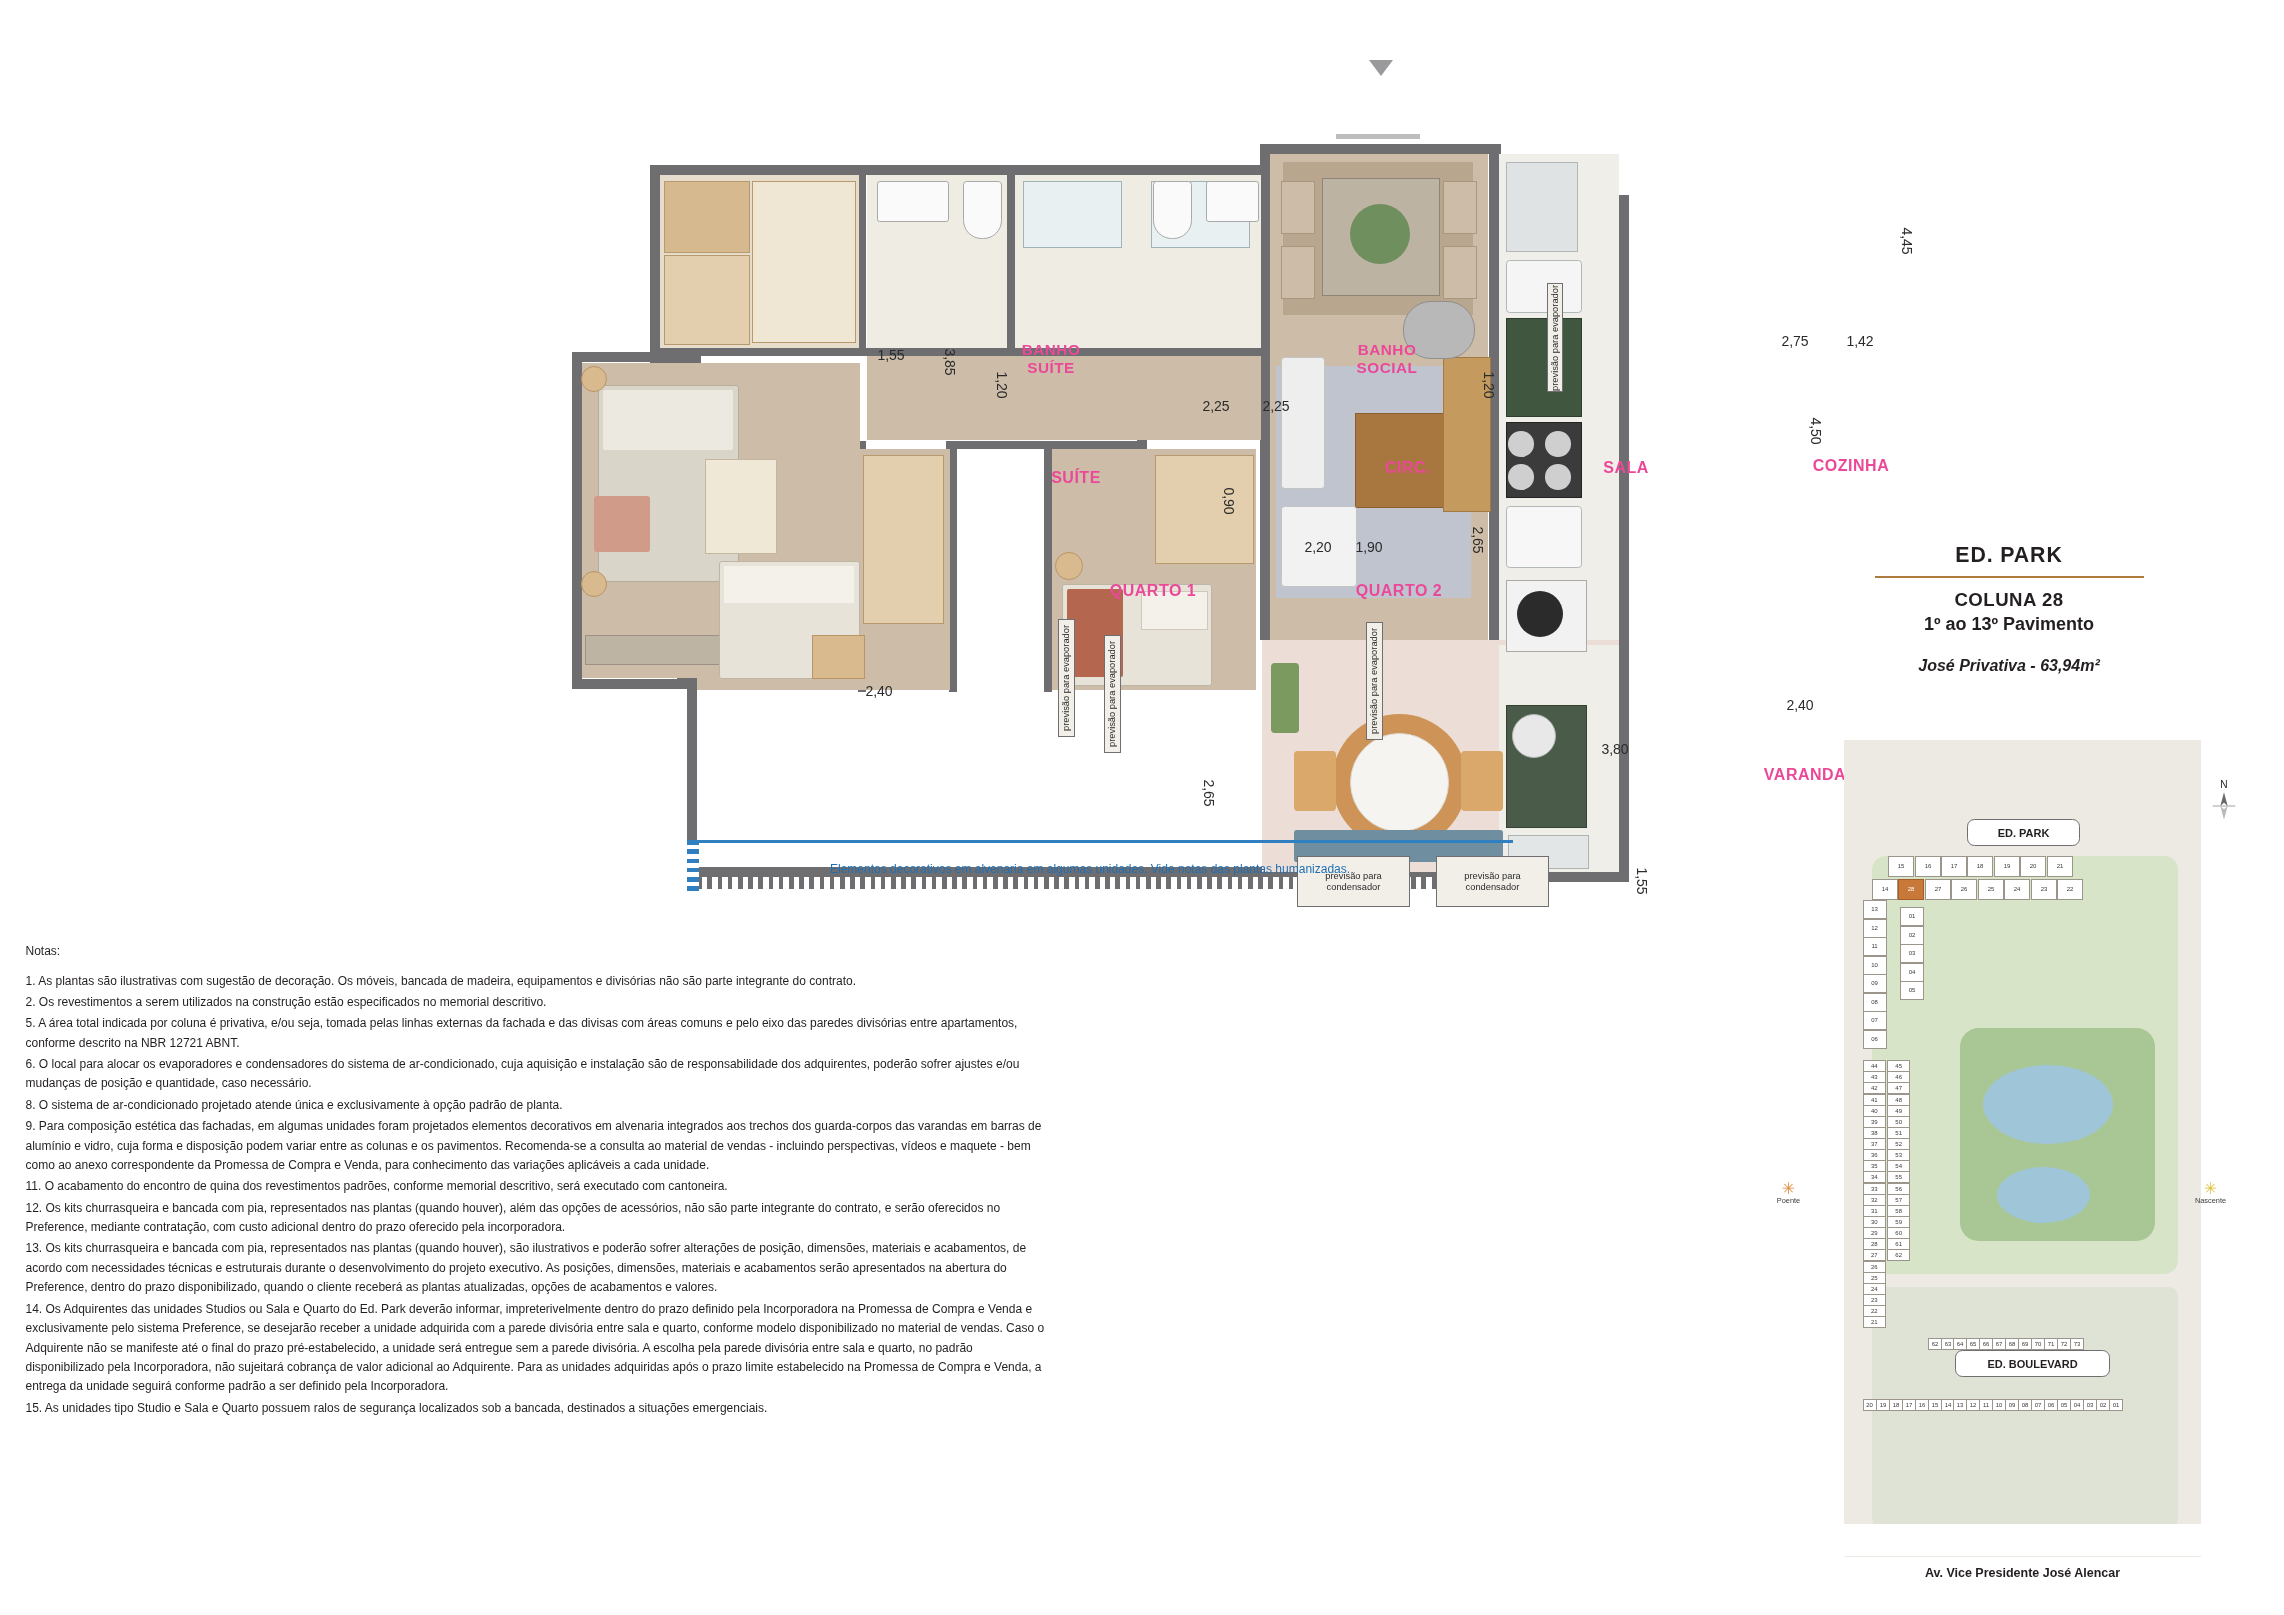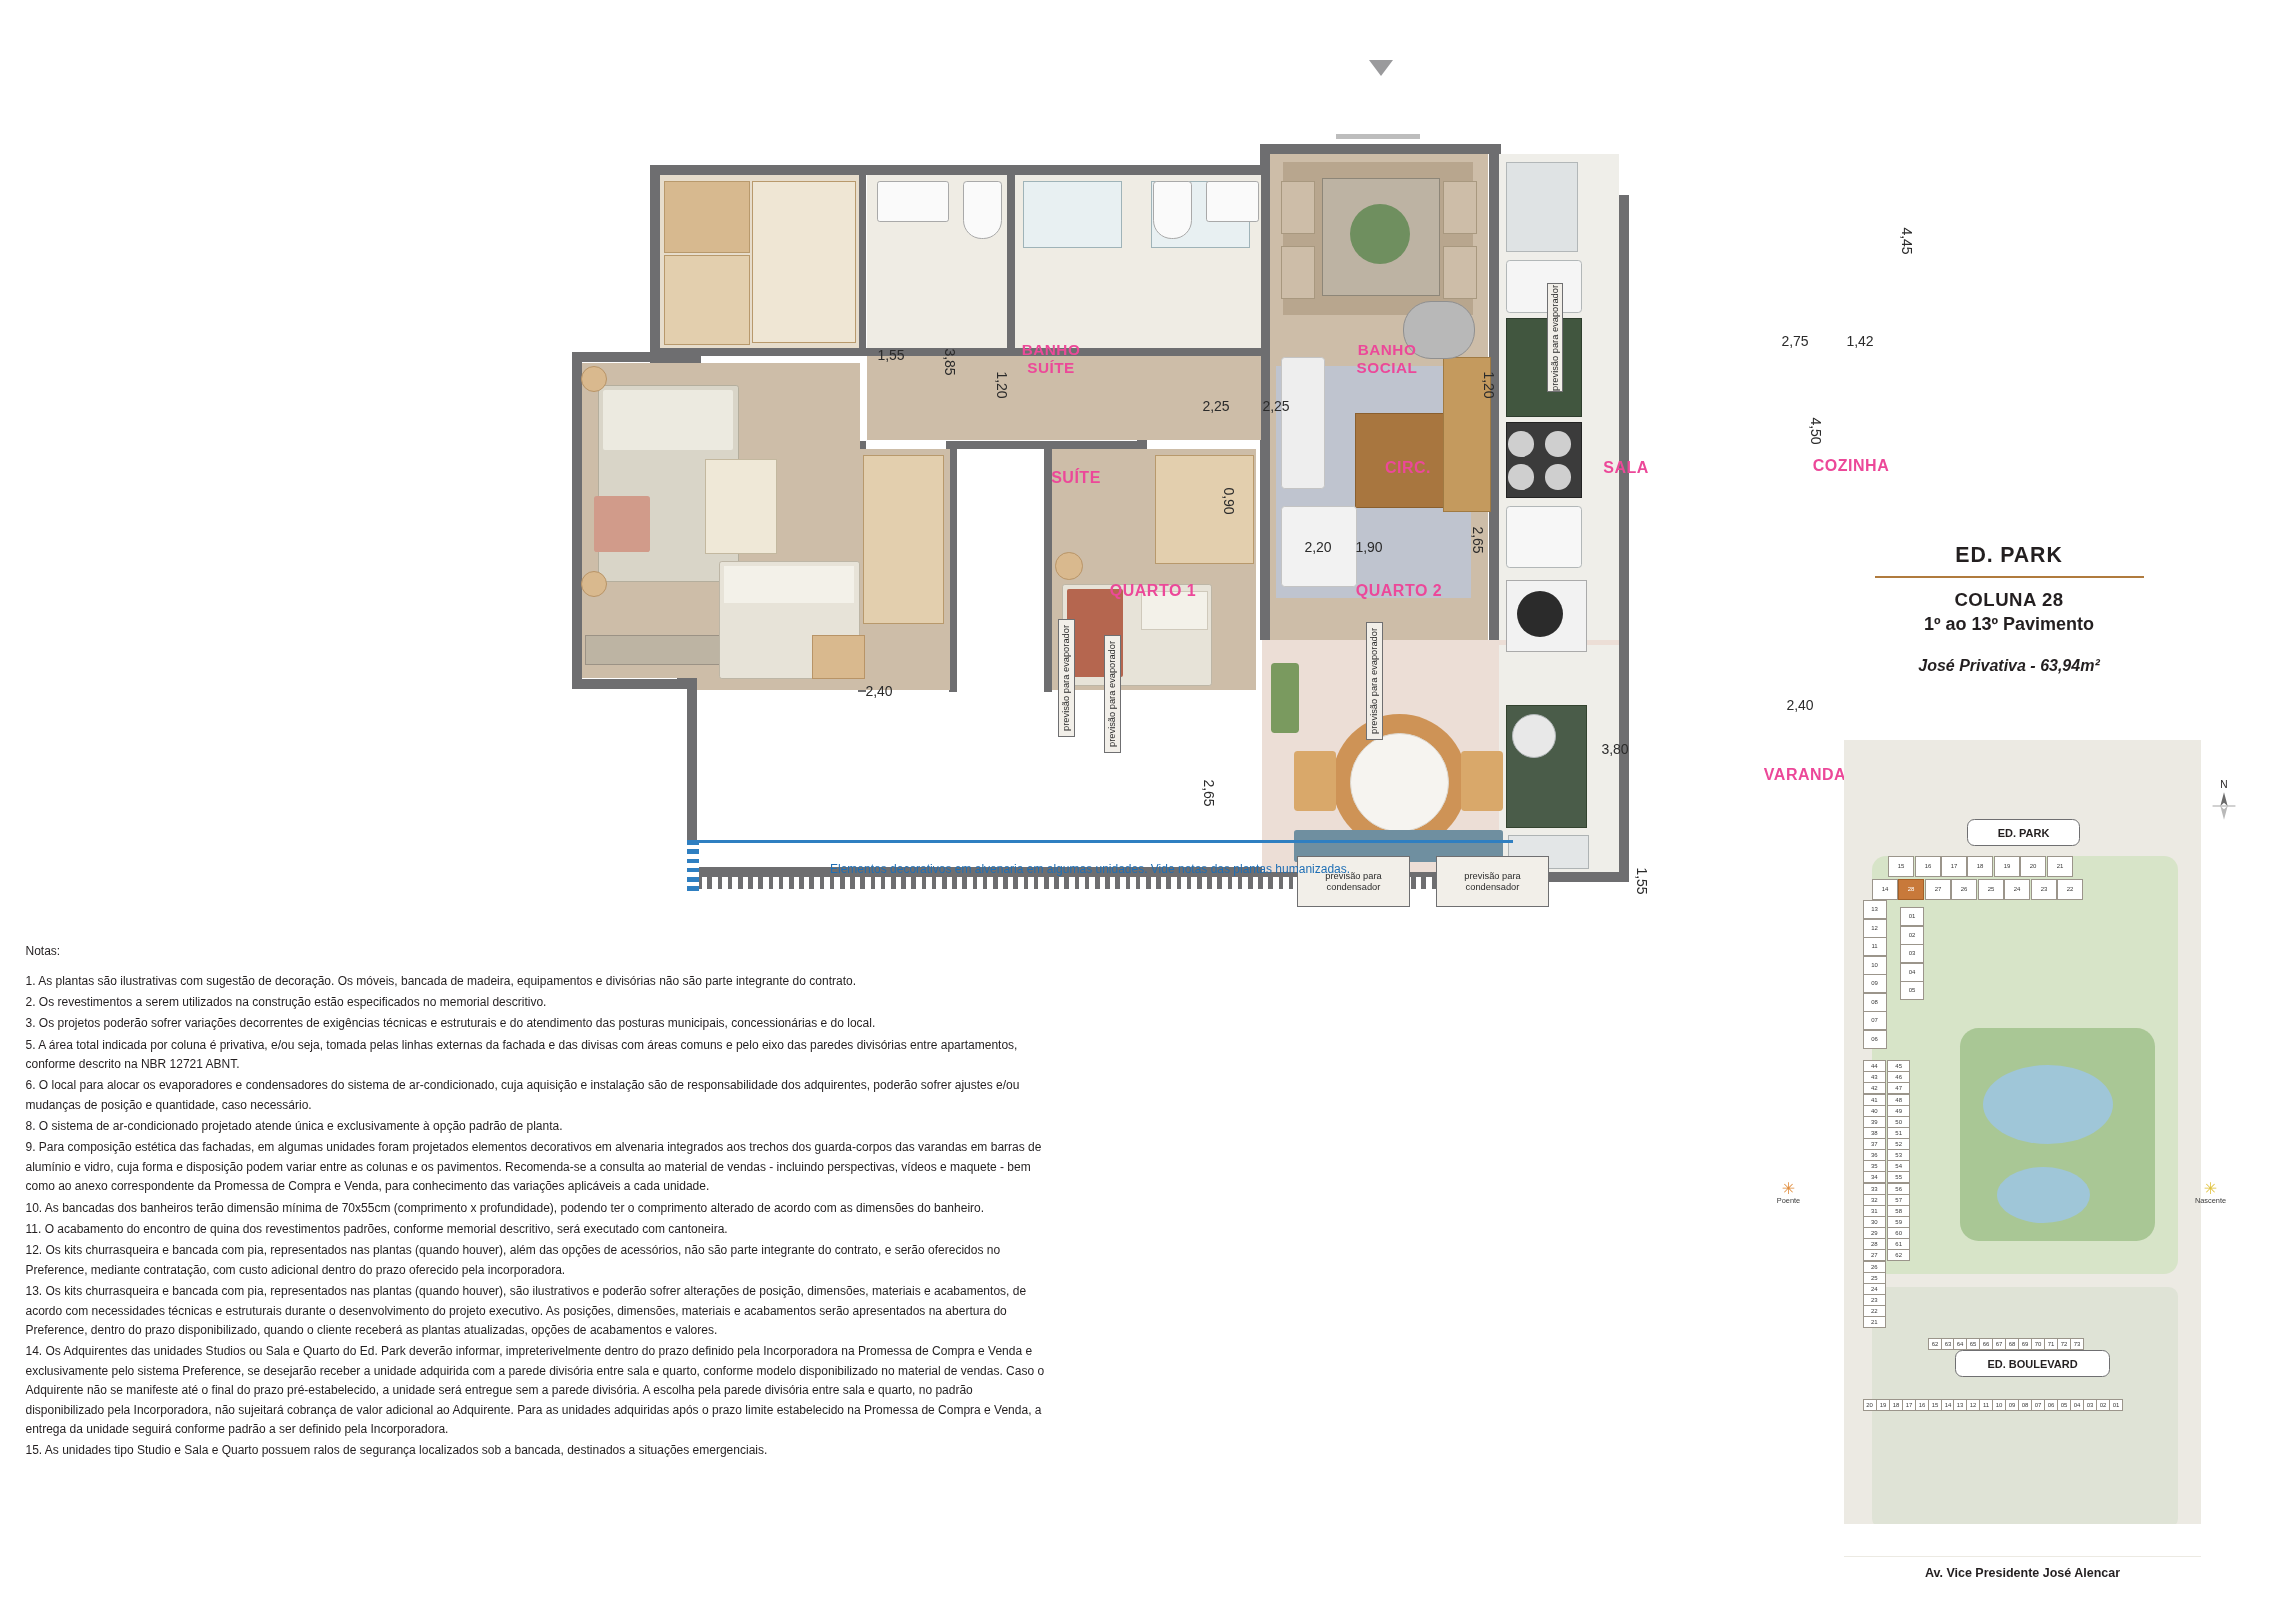--- a/index.html
+++ b/index.html
@@ -248,26 +248,24 @@
 </div>
 
 <div id="bluecap">Elementos decorativos em alvenaria em algumas unidades.
 Vide notas das plantas humanizadas.</div>
 
 <div id="notes">
   <div class="title">Notas:</div>
   <div id="notes-list">
       <p>1. As plantas são ilustrativas com sugestão de decoração. Os móveis, bancada de madeira, equipamentos e divisórias não são parte integrante do contrato.</p>
       <p>2. Os revestimentos a serem utilizados na construção estão especificados no memorial descritivo.</p>
-      <p>3. Os projetos poderão sofrer variações decorrentes de exigências técnicas e estruturais e do atendimento das posturas municipais, concessionárias e do local.</p>
       <p>5. A área total indicada por coluna é privativa, e/ou seja, tomada pelas linhas externas da fachada e das divisas com áreas comuns e pelo eixo das paredes divisórias entre apartamentos, conforme descrito na NBR 12721 ABNT.</p>
       <p>6. O local para alocar os evaporadores e condensadores do sistema de ar-condicionado, cuja aquisição e instalação são de responsabilidade dos adquirentes, poderão sofrer ajustes e/ou mudanças de posição e quantidade, caso necessário.</p>
       <p>8. O sistema de ar-condicionado projetado atende única e exclusivamente à opção padrão de planta.</p>
       <p>9. Para composição estética das fachadas, em algumas unidades foram projetados elementos decorativos em alvenaria integrados aos trechos dos guarda-corpos das varandas em barras de alumínio e vidro, cuja forma e disposição podem variar entre as colunas e os pavimentos. Recomenda-se a consulta ao material de vendas - incluindo perspectivas, vídeos e maquete - bem como ao anexo correspondente da Promessa de Compra e Venda, para conhecimento das variações aplicáveis a cada unidade.</p>
-      <p>10. As bancadas dos banheiros terão dimensão mínima de 70x55cm (comprimento x profundidade), podendo ter o comprimento alterado de acordo com as dimensões do banheiro.</p>
       <p>11. O acabamento do encontro de quina dos revestimentos padrões, conforme memorial descritivo, será executado com cantoneira.</p>
       <p>12. Os kits churrasqueira e bancada com pia, representados nas plantas (quando houver), além das opções de acessórios, não são parte integrante do contrato, e serão oferecidos no Preference, mediante contratação, com custo adicional dentro do prazo oferecido pela incorporadora.</p>
       <p>13. Os kits churrasqueira e bancada com pia, representados nas plantas (quando houver), são ilustrativos e poderão sofrer alterações de posição, dimensões, materiais e acabamentos, de acordo com necessidades técnicas e estruturais durante o desenvolvimento do projeto executivo. As posições, dimensões, materiais e acabamentos serão apresentados na abertura do Preference, dentro do prazo disponibilizado, quando o cliente receberá as plantas atualizadas, opções de acabamentos e valores.</p>
       <p>14. Os Adquirentes das unidades Studios ou Sala e Quarto do Ed. Park deverão informar, impreterivelmente dentro do prazo definido pela Incorporadora na Promessa de Compra e Venda e exclusivamente pelo sistema Preference, se desejarão receber a unidade adquirida com a parede divisória entre sala e quarto, conforme modelo disponibilizado no material de vendas. Caso o Adquirente não se manifeste até o final do prazo pré-estabelecido, a unidade será entregue sem a parede divisória. A escolha pela parede divisória entre sala e quarto, no padrão disponibilizado pela Incorporadora, não sujeitará cobrança de valor adicional ao Adquirente. Para as unidades adquiridas após o prazo limite estabelecido na Promessa de Compra e Venda, a entrega da unidade seguirá conforme padrão a ser definido pela Incorporadora.</p>
       <p>15. As unidades tipo Studio e Sala e Quarto possuem ralos de segurança localizados sob a bancada, destinados a situações emergenciais.</p>
     </div>
 </div>
 
 <div id="right">
   <div class="ttl">ED. PARK</div>

